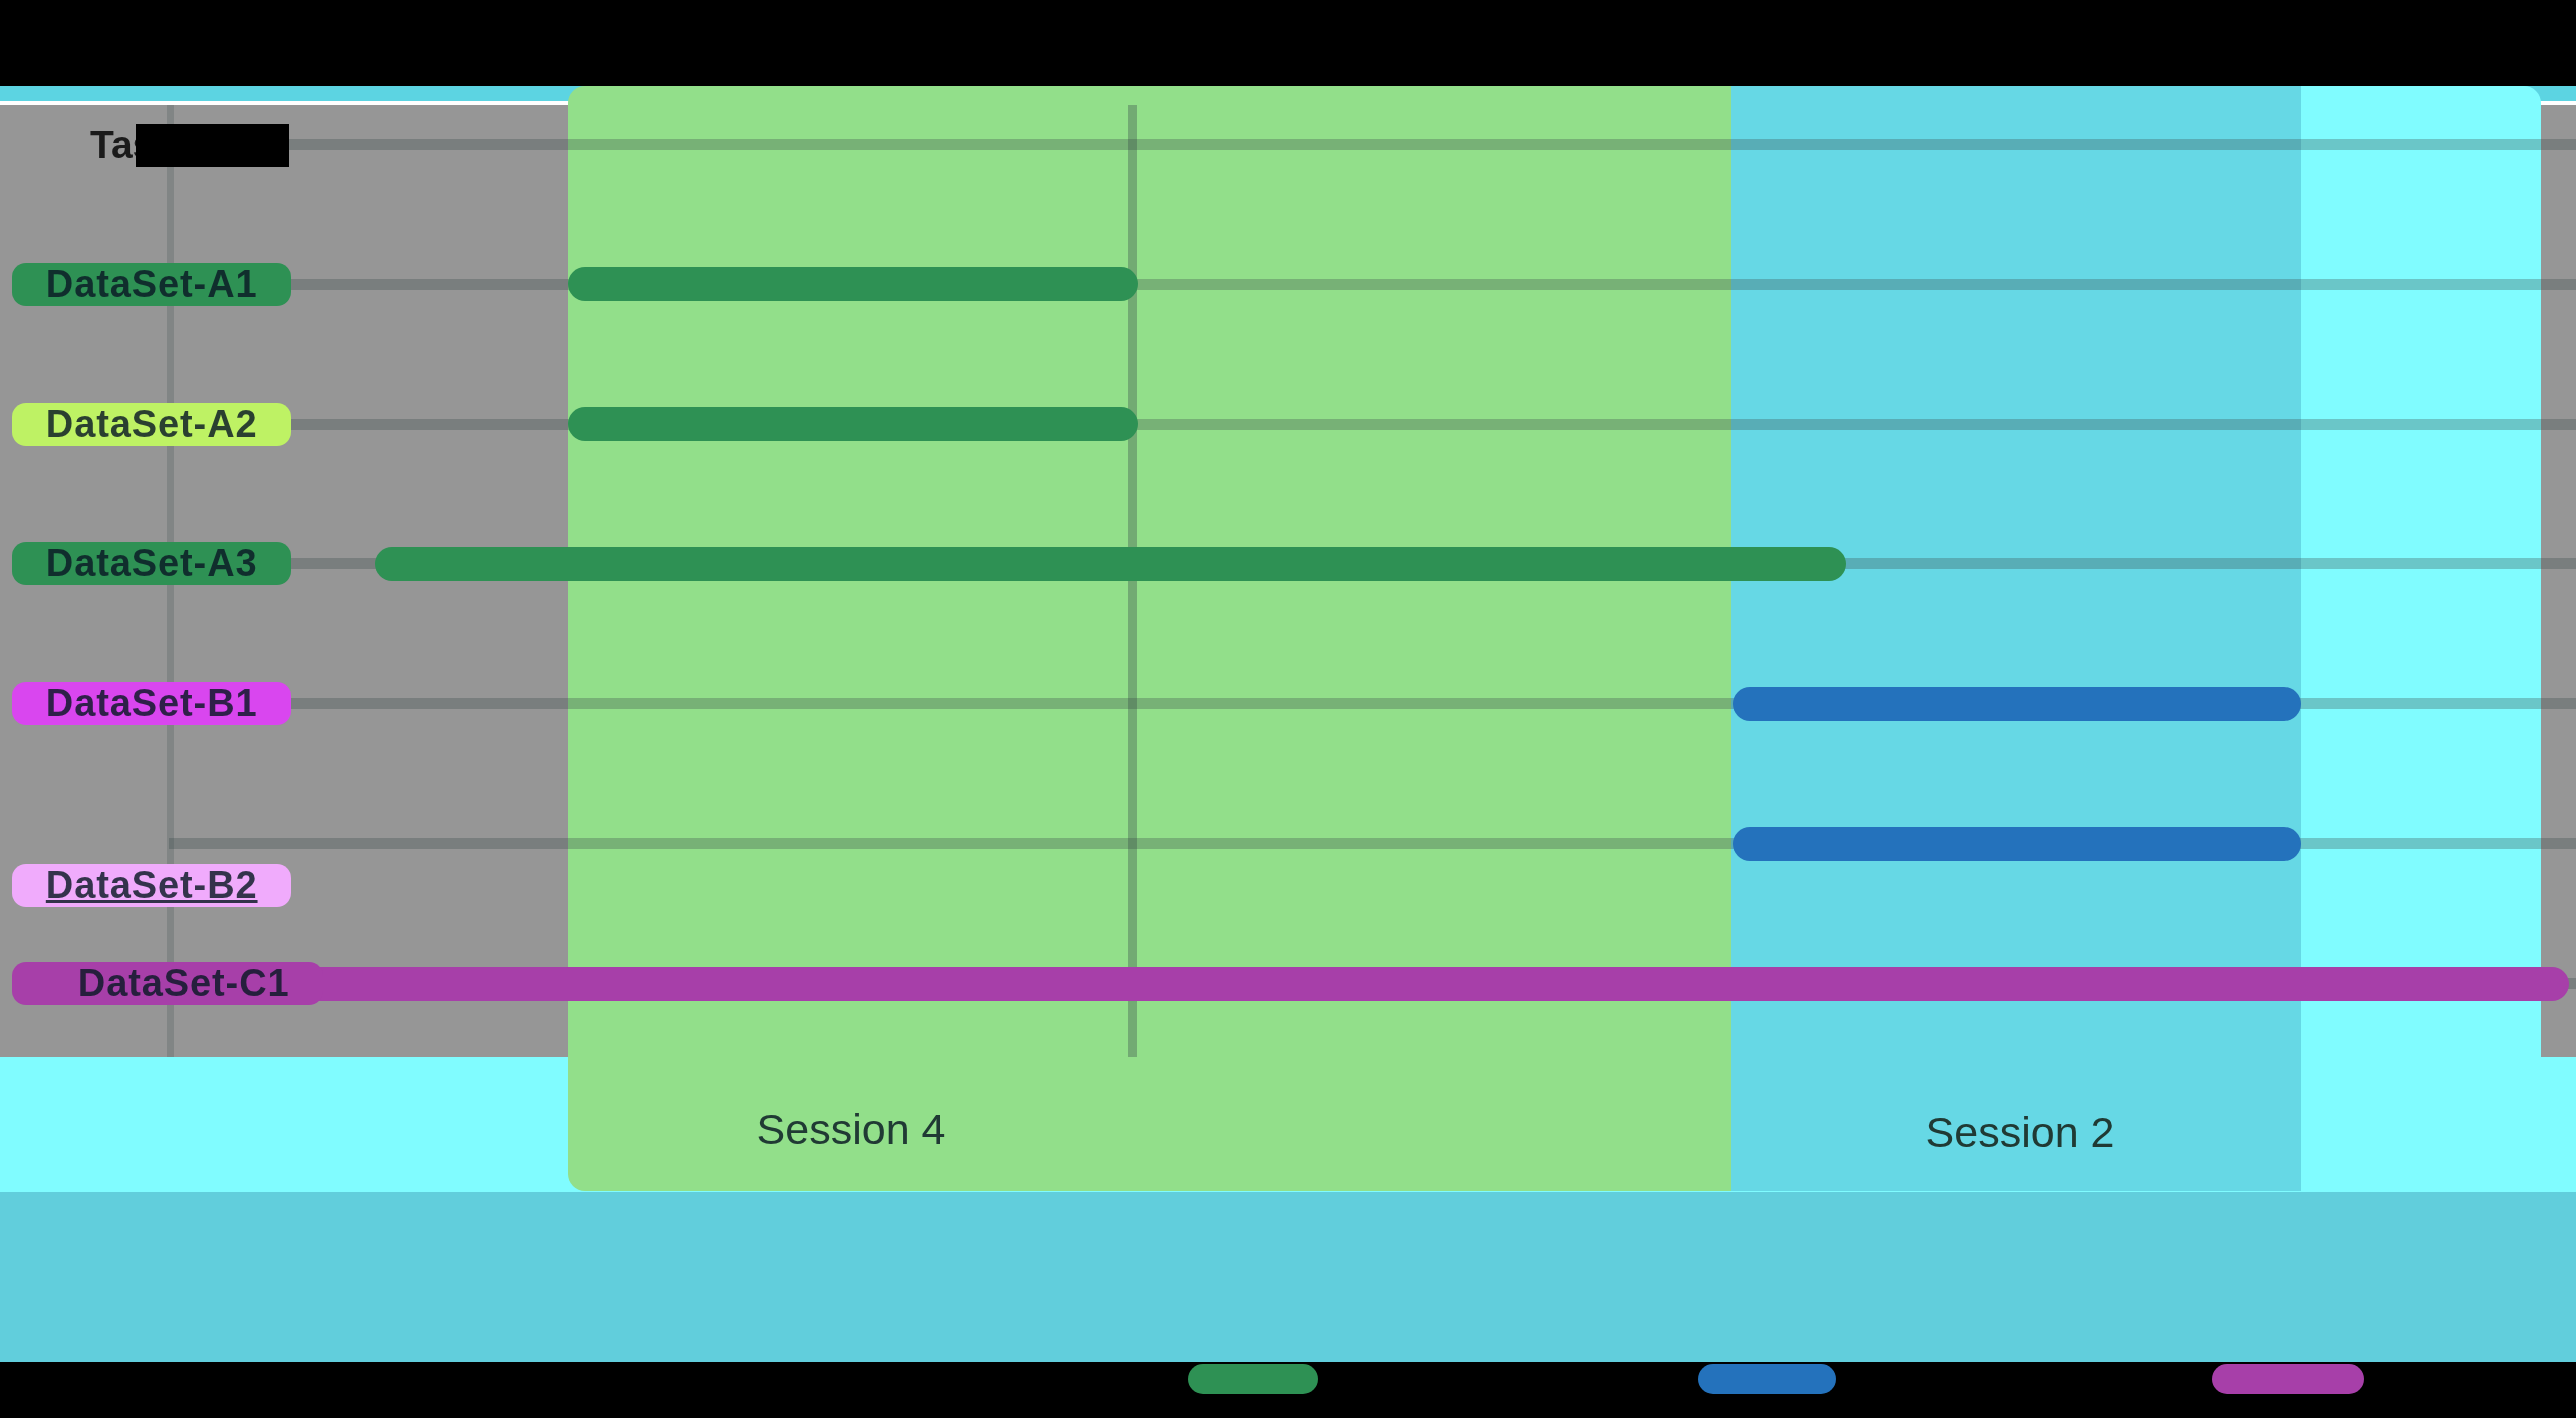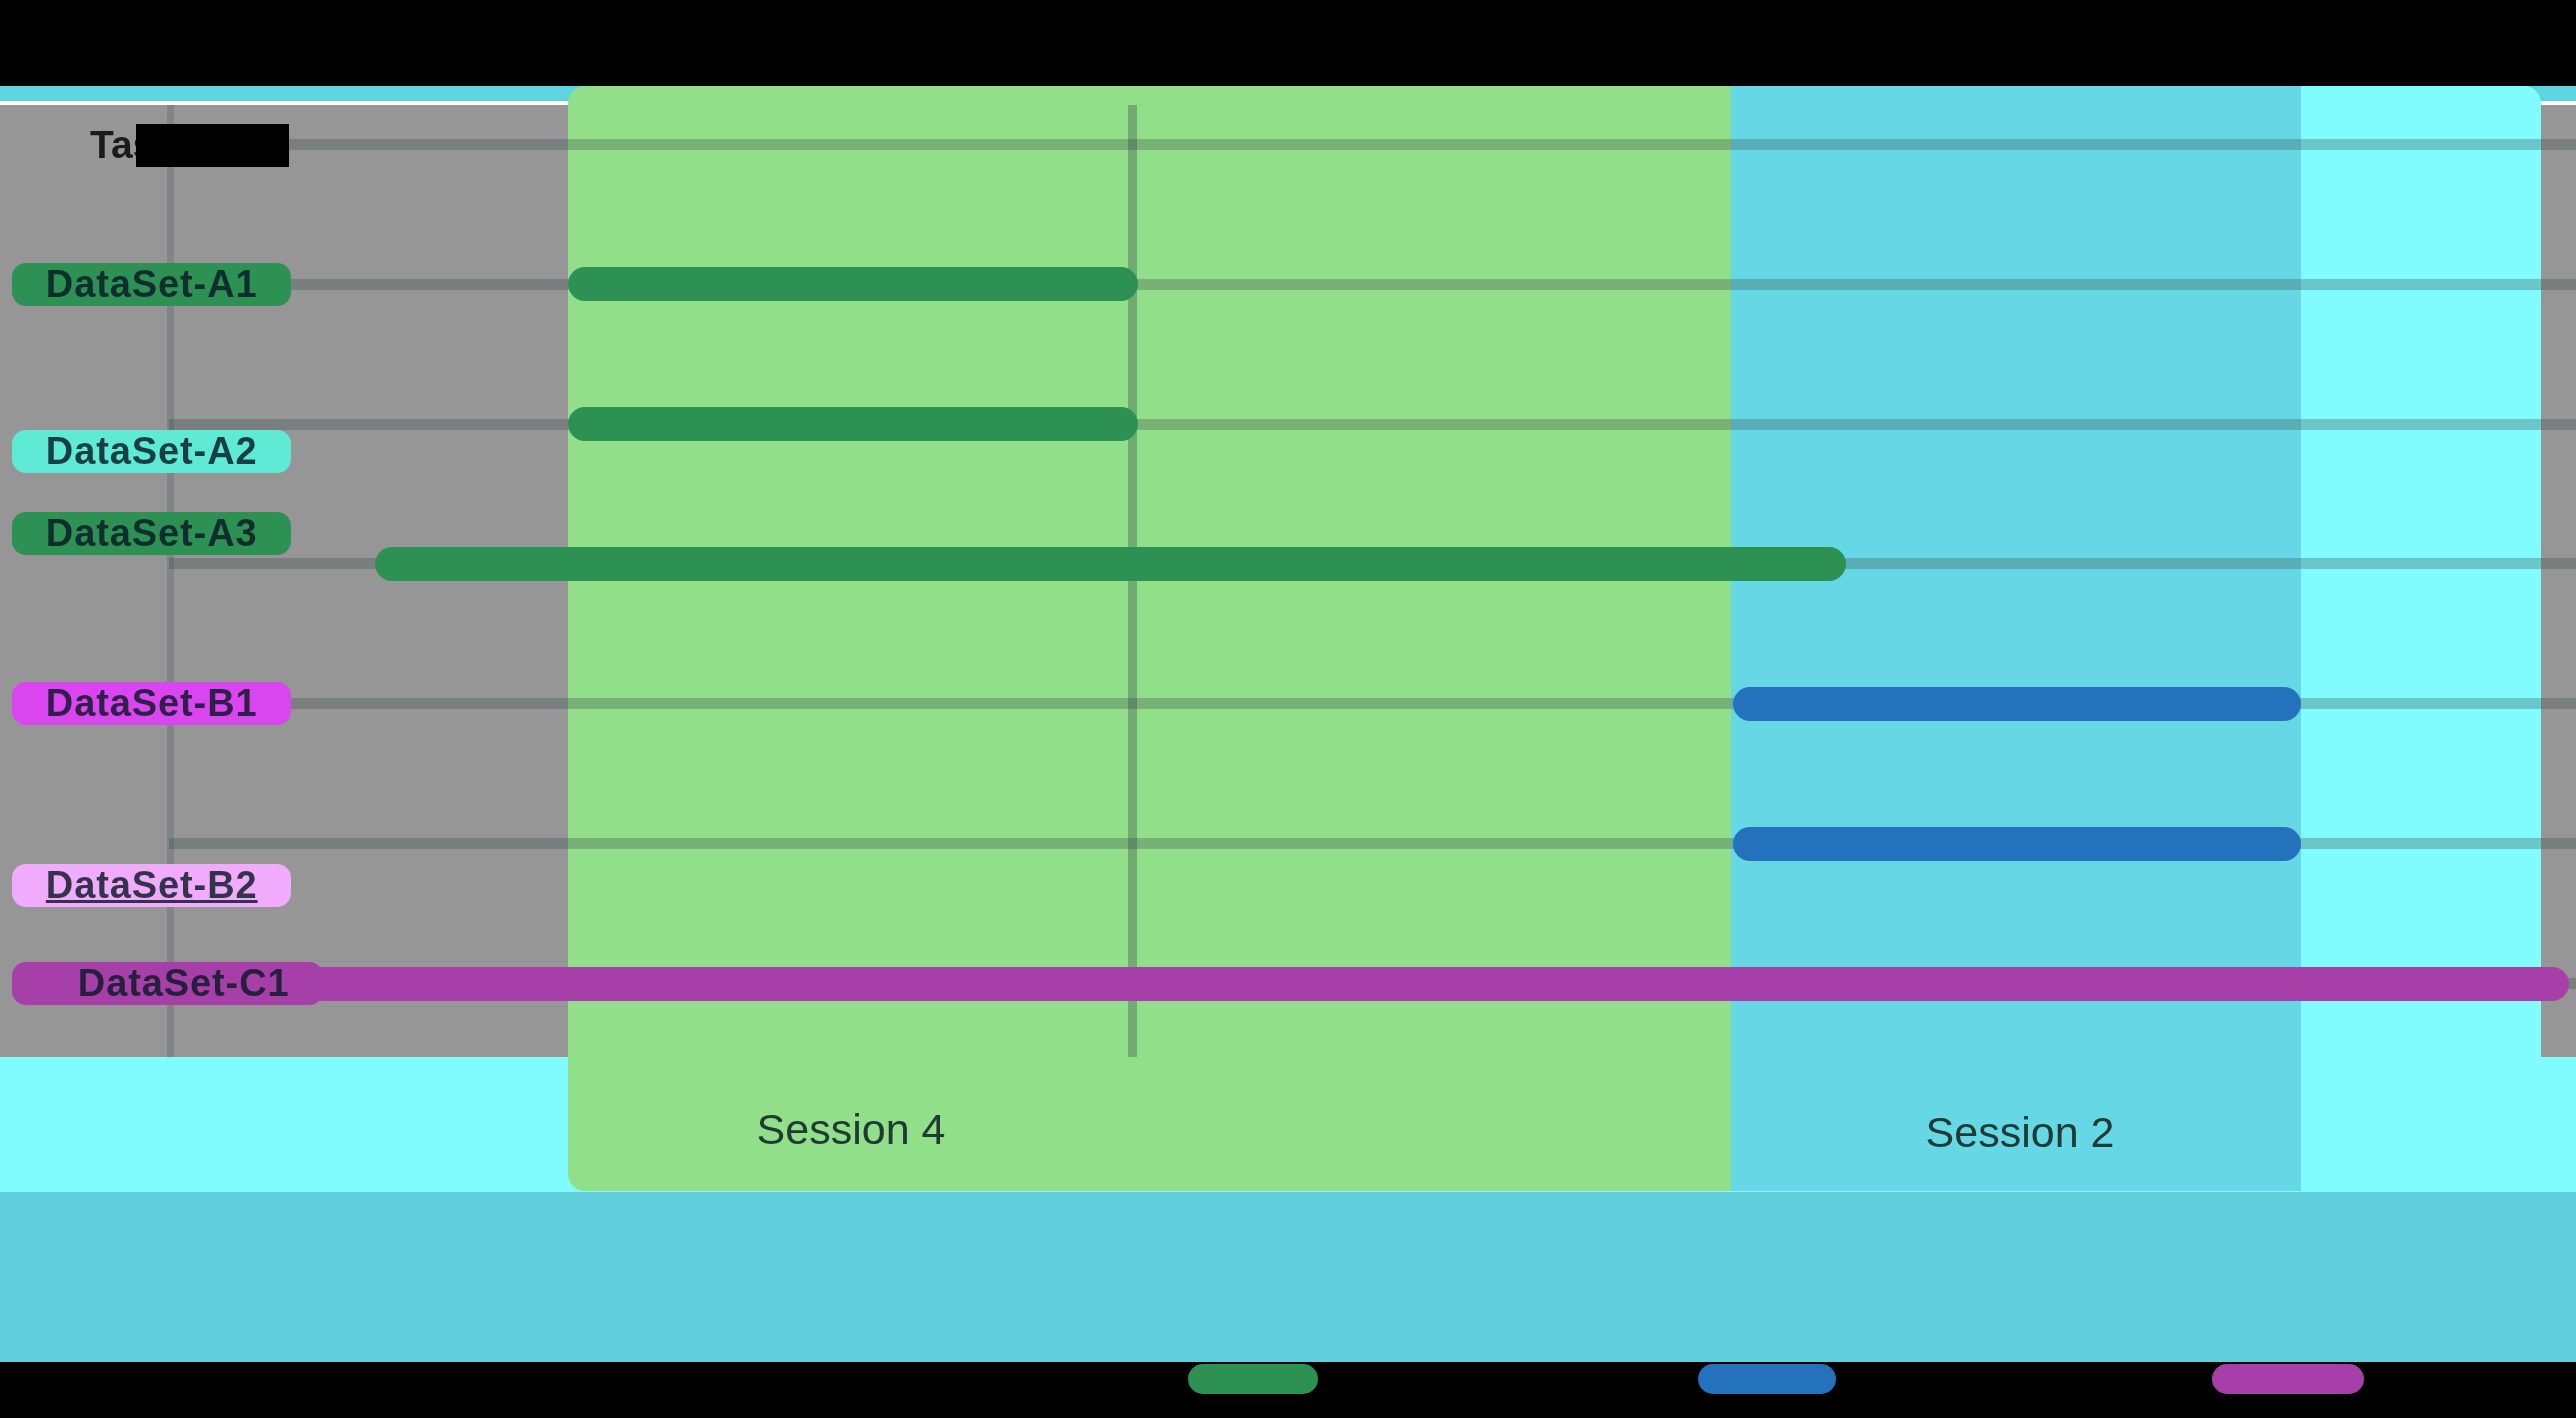--- a/index.html
+++ b/index.html
@@ -69,22 +69,22 @@
   <div id="bars">
       <div class="abs bar" style="left: 568px; top: 267px; width: 570px; background: rgb(46, 145, 84);"></div>
       <div class="abs bar" style="left: 568px; top: 407px; width: 570px; background: rgb(46, 145, 84);"></div>
       <div class="abs bar" style="left: 375px; top: 547px; width: 1471px; background: rgb(46, 145, 84);"></div>
       <div class="abs bar" style="left: 1733px; top: 687px; width: 568px; background: rgb(36, 114, 188);"></div>
       <div class="abs bar" style="left: 1733px; top: 827px; width: 568px; background: rgb(36, 114, 188);"></div>
       <div class="abs bar" style="left: 304px; top: 967px; width: 2265px; background: rgb(167, 63, 169);"></div>
     </div>
   <div id="chips">
       <div class="abs chip" style="top: 263px; background: rgb(46, 145, 84);">DataSet-A1</div>
-      <div class="abs chip" style="top: 403px; background: #5eead4; margin-top: 27px;">DataSet-A2</div>
-      <div class="abs chip" style="top: 512px; background: rgb(46, 145, 84);">DataSet-A3</div>
+      <div class="abs chip" style="top: 403px; background: #bef264;">DataSet-A2</div>
+      <div class="abs chip" style="top: 542px; background: rgb(46, 145, 84);">DataSet-A3</div>
       <div class="abs chip" style="top: 682px; background: #d946ef;">DataSet-B1</div>
       <div class="abs chip" style="top: 864px; background: #f0abfc; text-decoration: underline;">DataSet-B2</div>
       <div class="abs chip" style="top: 962px; background: rgb(167, 63, 169); padding-left: 32px;">DataSet-C1</div>
     </div>
 
   <div class="abs" id="task-label">Task</div>
   <div class="abs" id="task-redaction"></div>
 
   <div class="abs session-label" id="session-label-1">Session 4</div>
   <div class="abs session-label" id="session-label-2">Session 2</div>

